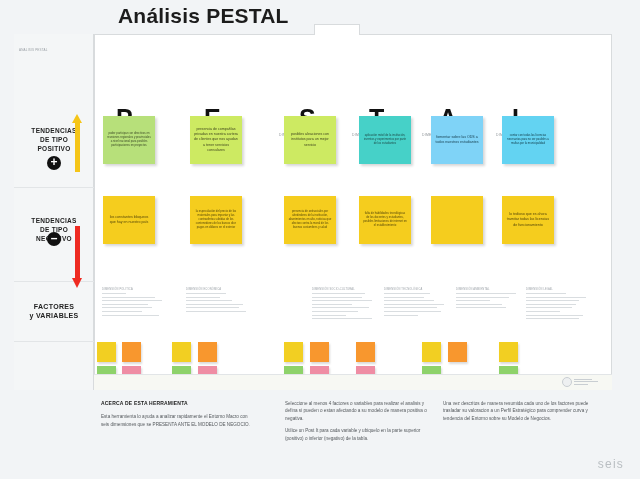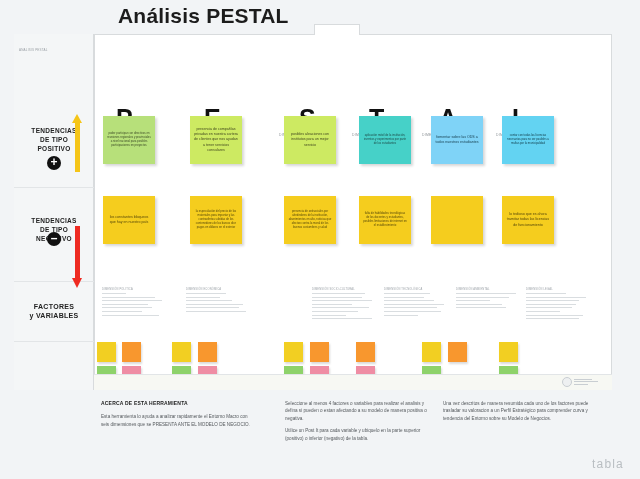--- a/index.html
+++ b/index.html
@@ -391,14 +391,14 @@
     <p>Esta herramienta lo ayuda a analizar rapidamente el Entorno Macro con seis dimensiones que se PRESENTA ANTE EL MODELO DE NEGOCIO.</p>
   </div>
   <div class="help help-b">
     <p>Seleccione al menos 4 factores o variables para realizar el analisis y defina si pueden o estan afectando a su modelo de manera positiva o negativa.</p>
     <p>Utilice un Post It para cada variable y ubiquelo en la parte superior (positivo) o inferior (negativo) de la tabla.</p>
   </div>
   <div class="help help-c">
     <p>Una vez descritos de manera resumida cada uno de los factores puede trasladar su valoracion a un Perfil Estratégico para comprender curva y tendencia del Entorno sobre su Modelo de Negocios.</p>
   </div>
 
-  <div class="miro-logo">tabla</div>
+  <div class="miro-logo">seis</div>
 </div>
 
 </body></html>

